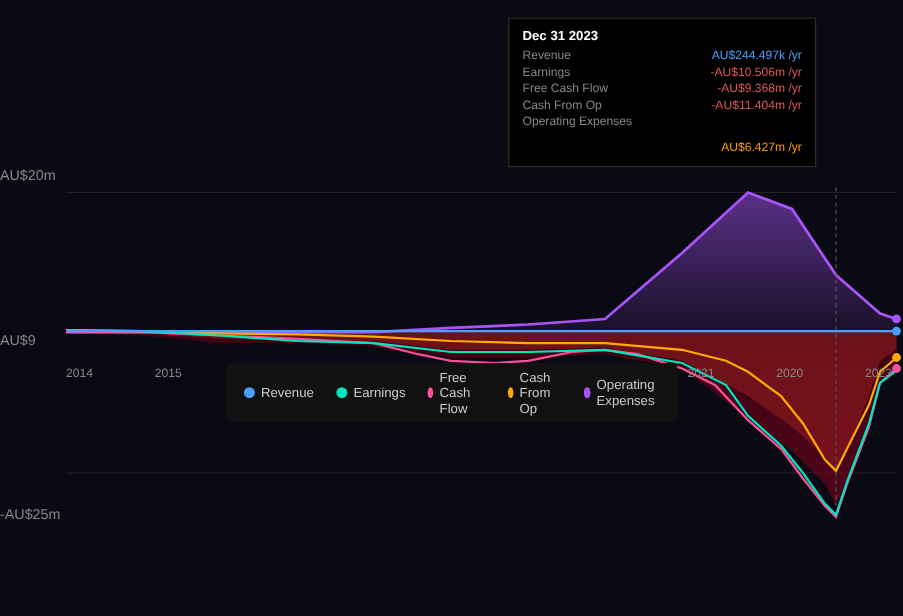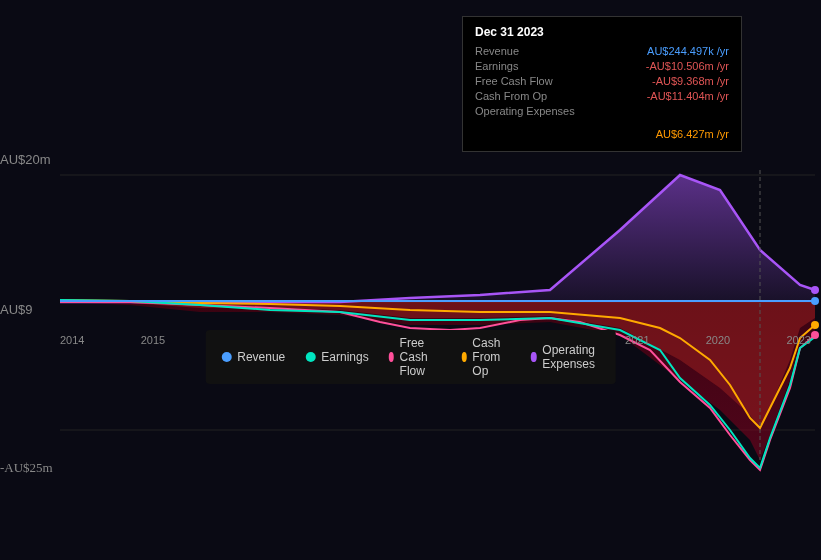--- a/index.html
+++ b/index.html
@@ -60,21 +60,21 @@
 
     .y-label {
       position: absolute;
       color: #888;
       font-size: 13px;
       left: 0;
     }
 
     .y-label-top { top: 152px; }
     .y-label-mid { top: 302px; }
-    .y-label-bot { top: 460px; font-family: Liberation Serif, serif; }
+    .y-label-bot { top: 460px; }
 
     .x-axis-labels {
       position: absolute;
       bottom: 58px;
       left: 60px;
       right: 10px;
       display: flex;
       justify-content: space-between;
     }
 

